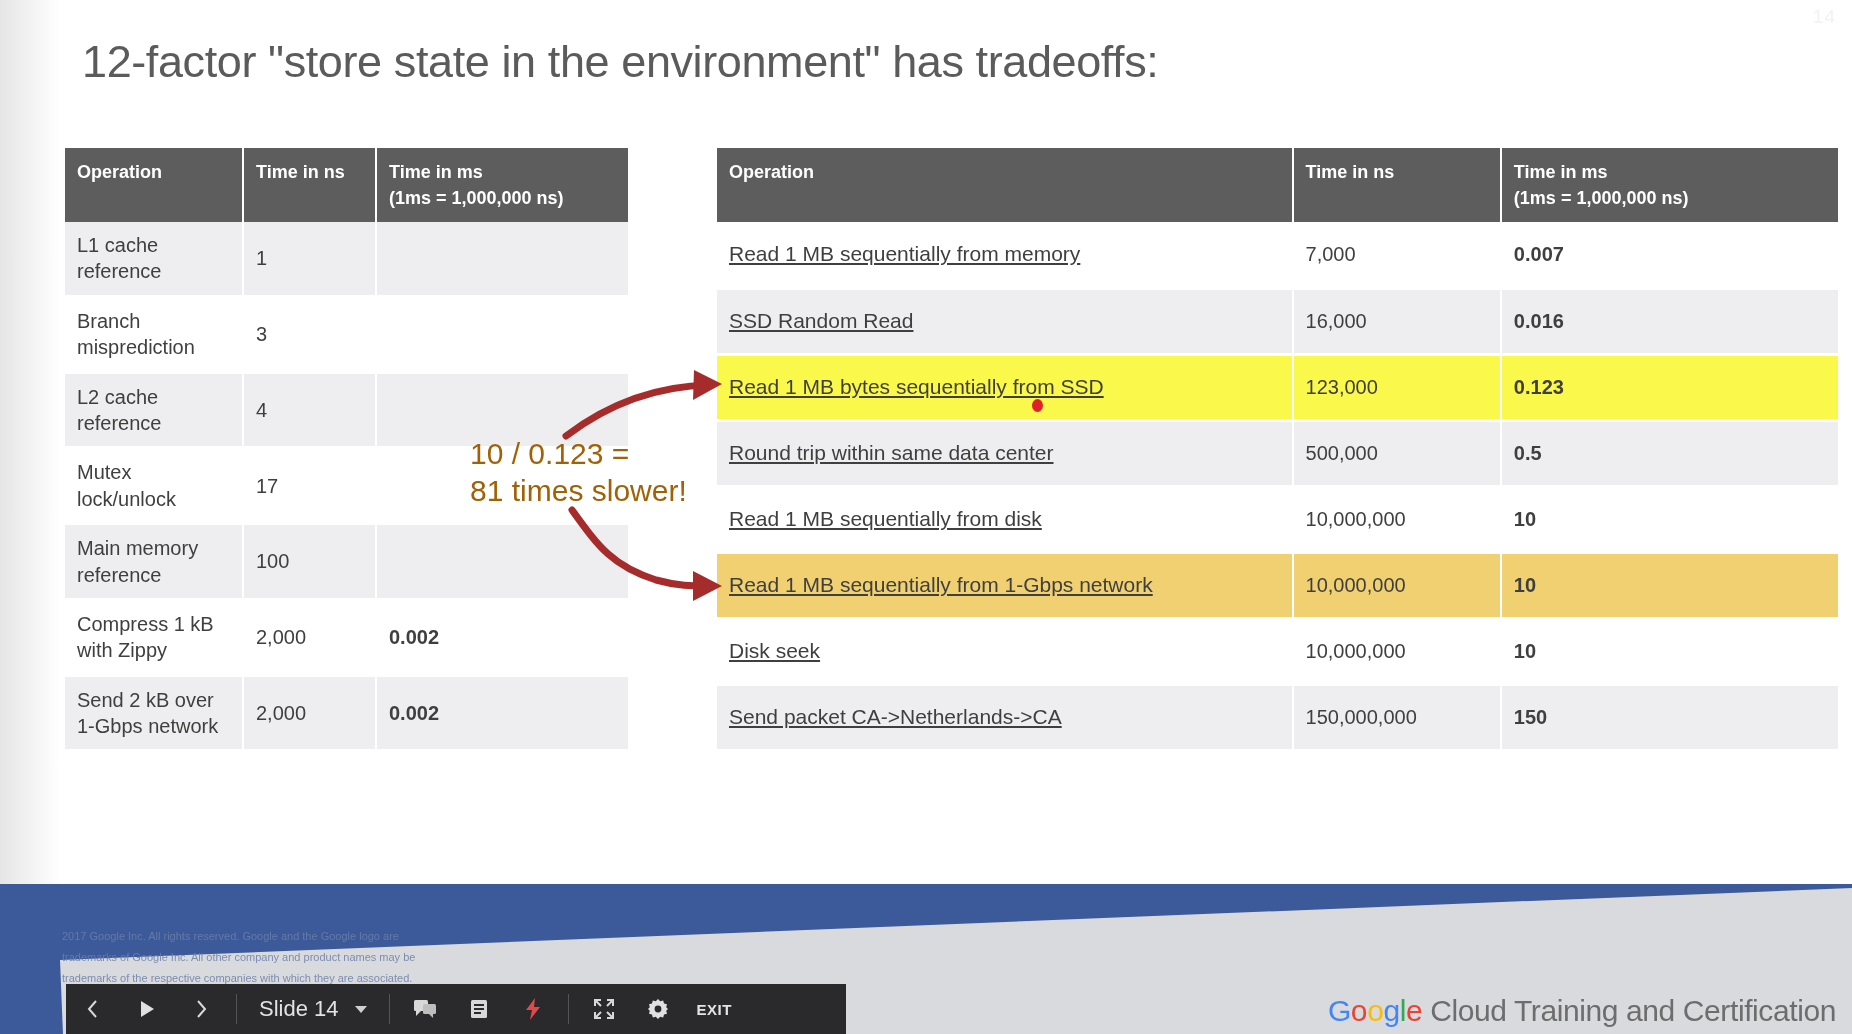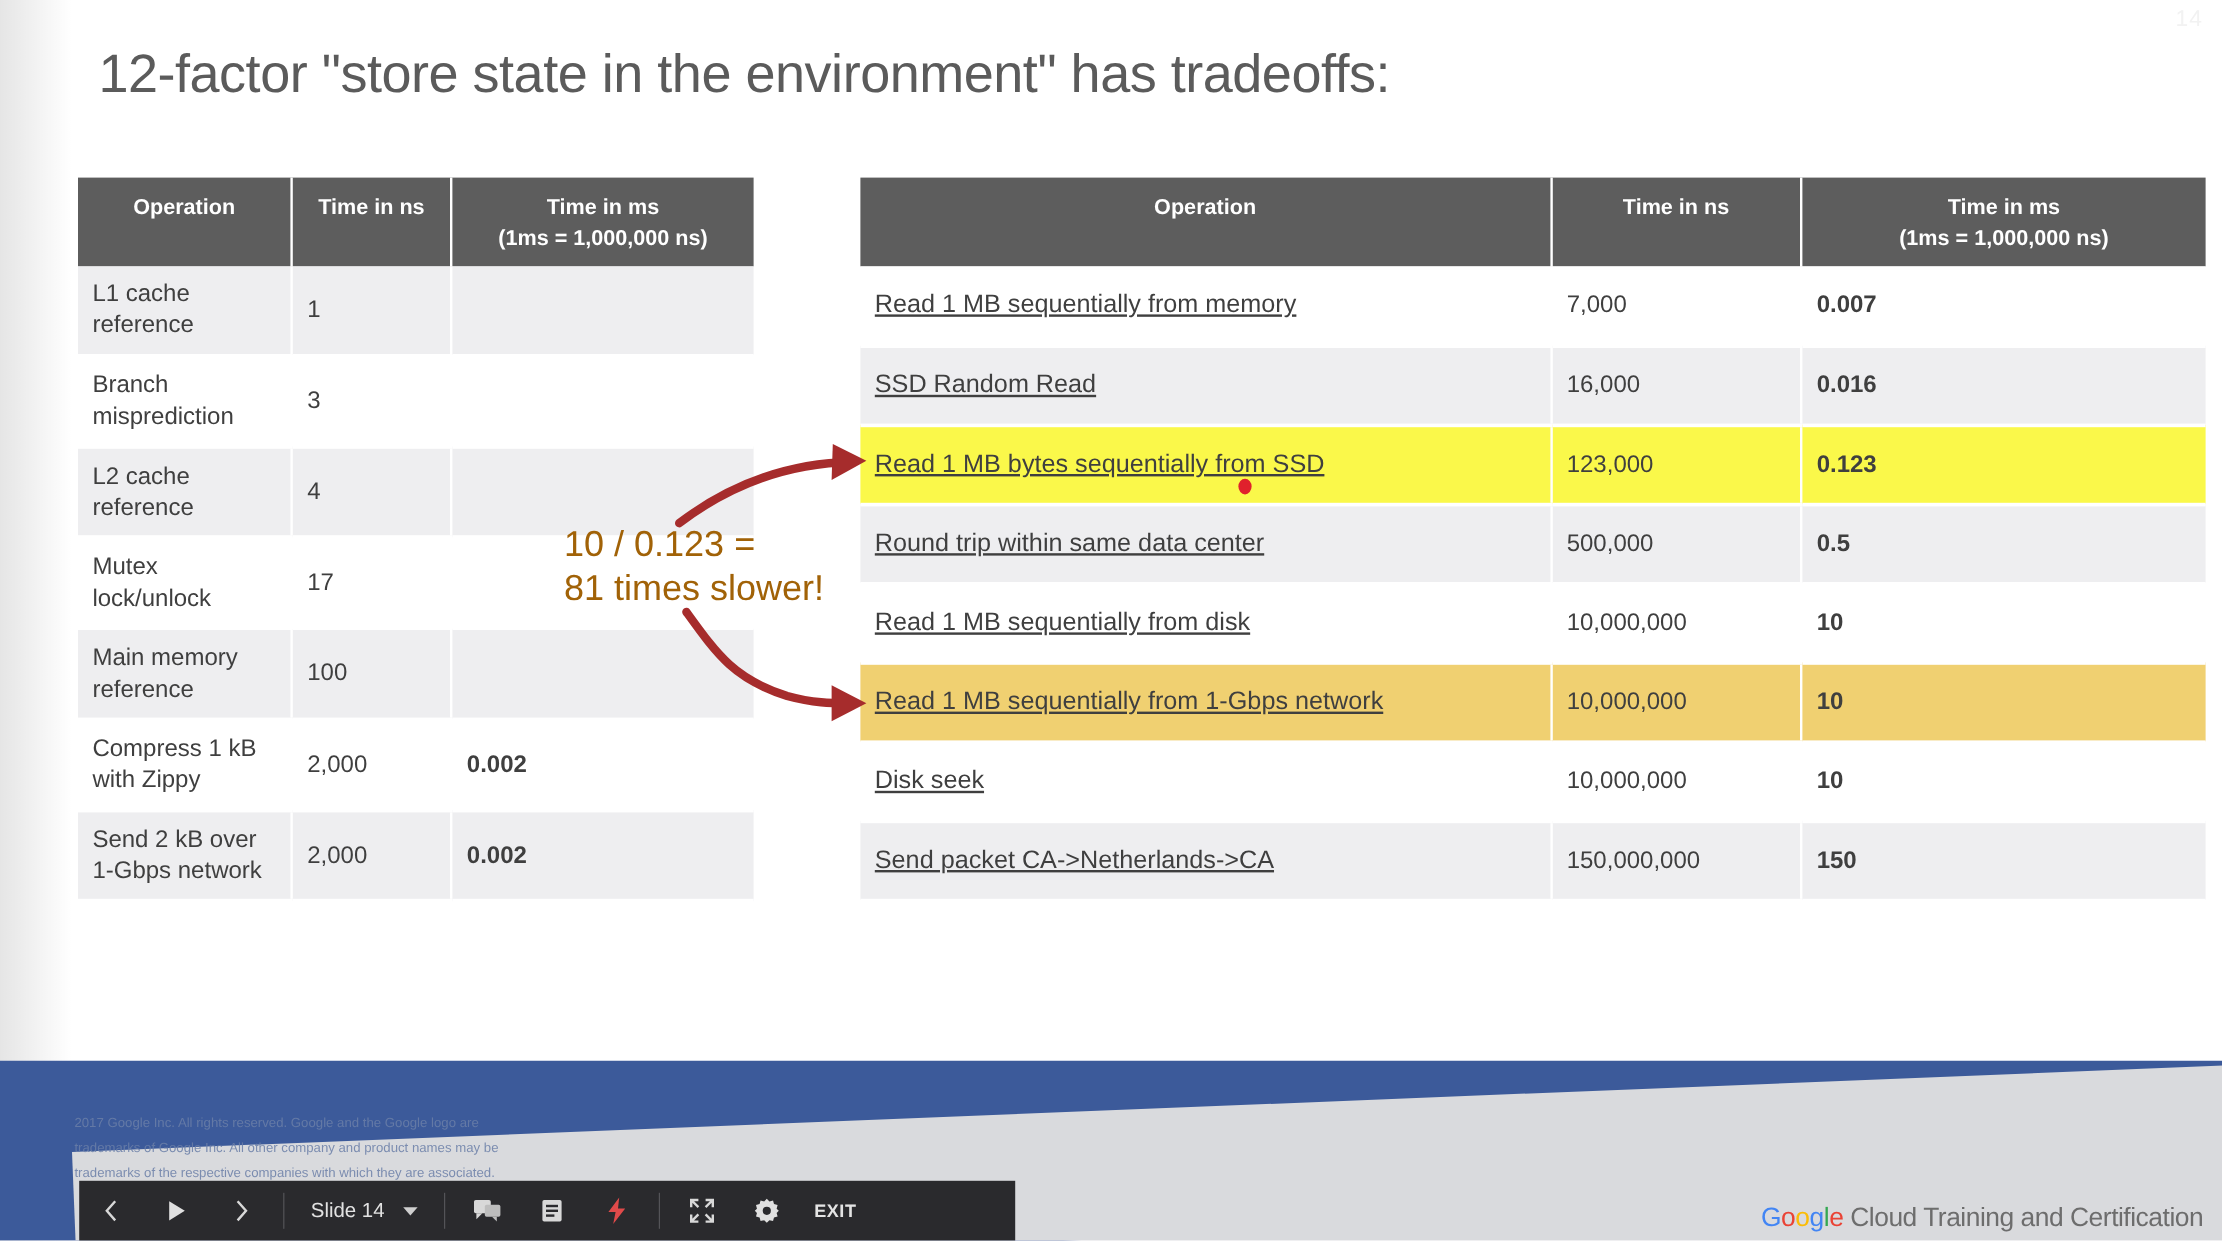--- a/index.html
+++ b/index.html
@@ -27,21 +27,21 @@
   .slide-title {
     position: absolute; left: 82px; top: 36px;
     font-size: 45px; color: #5b5b5b; font-weight: 400;
     letter-spacing: -0.4px; white-space: nowrap;
   }
 
   
   .tbl { position: absolute; border-collapse: collapse; table-layout: fixed; }
   .tbl th {
     background: #5d5d5d; color: #ffffff; font-size: 18px; font-weight: bold;
-    text-align: center; vertical-align: top;
+    text-align: left; vertical-align: top;
     padding: 12px 12px 10px 12px; line-height: 1.42;
     border-right: 2px solid #ffffff;
   }
   .tbl th:last-child { border-right: none; }
   .tbl td {
     font-size: 20px; color: #3f3f3f; vertical-align: middle;
     padding: 10px 12px; line-height: 1.32;
     border-right: 2px solid #ffffff;
   }
   .tbl td:last-child { border-right: none; font-weight: bold; }
@@ -99,21 +99,21 @@
     background: #d9dadd;
     transform: rotate(-2.3deg); transform-origin: left top;
   }
   .deck-fineprint {
     position: absolute; left: 62px; top: 42px; z-index: 3;
     font-size: 11px; color: #6b7fa8; line-height: 1.9; opacity: .85;
   }
 
   .logo {
     position: absolute; right: 16px; bottom: 6px; z-index: 8;
-    font-size: 22px; color: #6d6d6d; letter-spacing: -0.4px;
+    font-size: 30px; color: #6d6d6d; letter-spacing: -0.4px;
     white-space: nowrap;
   }
   .logo .g1 { color: #4285F4; } .logo .g2 { color: #EA4335; }
   .logo .g3 { color: #FBBC05; } .logo .g4 { color: #4285F4; }
   .logo .g5 { color: #34A853; } .logo .g6 { color: #EA4335; }
 
   .caption-bar {
     position: absolute; left: 0; top: 897px; width: 1852px; height: 88px;
     background: #8a8a8a; z-index: 9;
     display: flex; align-items: center; justify-content: center;
@@ -131,21 +131,21 @@
   }
   .player .group { display: flex; align-items: center; height: 100%; }
   .player .sep { width: 1px; height: 30px; background: #545458; margin: 0 8px; }
   .pbtn {
     width: 54px; height: 50px; display: flex; align-items: center; justify-content: center;
     color: #d8d8d8; cursor: pointer;
   }
   .pbtn svg { display: block; }
   .slide-sel {
     display: flex; align-items: center; gap: 16px;
-    padding: 0 14px; color: #e2e2e2; font-size: 17px; cursor: pointer;
+    padding: 0 14px; color: #e2e2e2; font-size: 22px; cursor: pointer;
   }
   .caret { width: 0; height: 0; border-left: 6px solid transparent; border-right: 6px solid transparent; border-top: 7px solid #cfcfcf; }
   .exit-label { padding: 0 12px; font-size: 15px; font-weight: bold; letter-spacing: .5px; color: #e4e4e4; cursor: pointer; }
 </style>
 </head>
 <body>
 
 <div id="stage">
 
   <div class="slide-vignette"></div>

